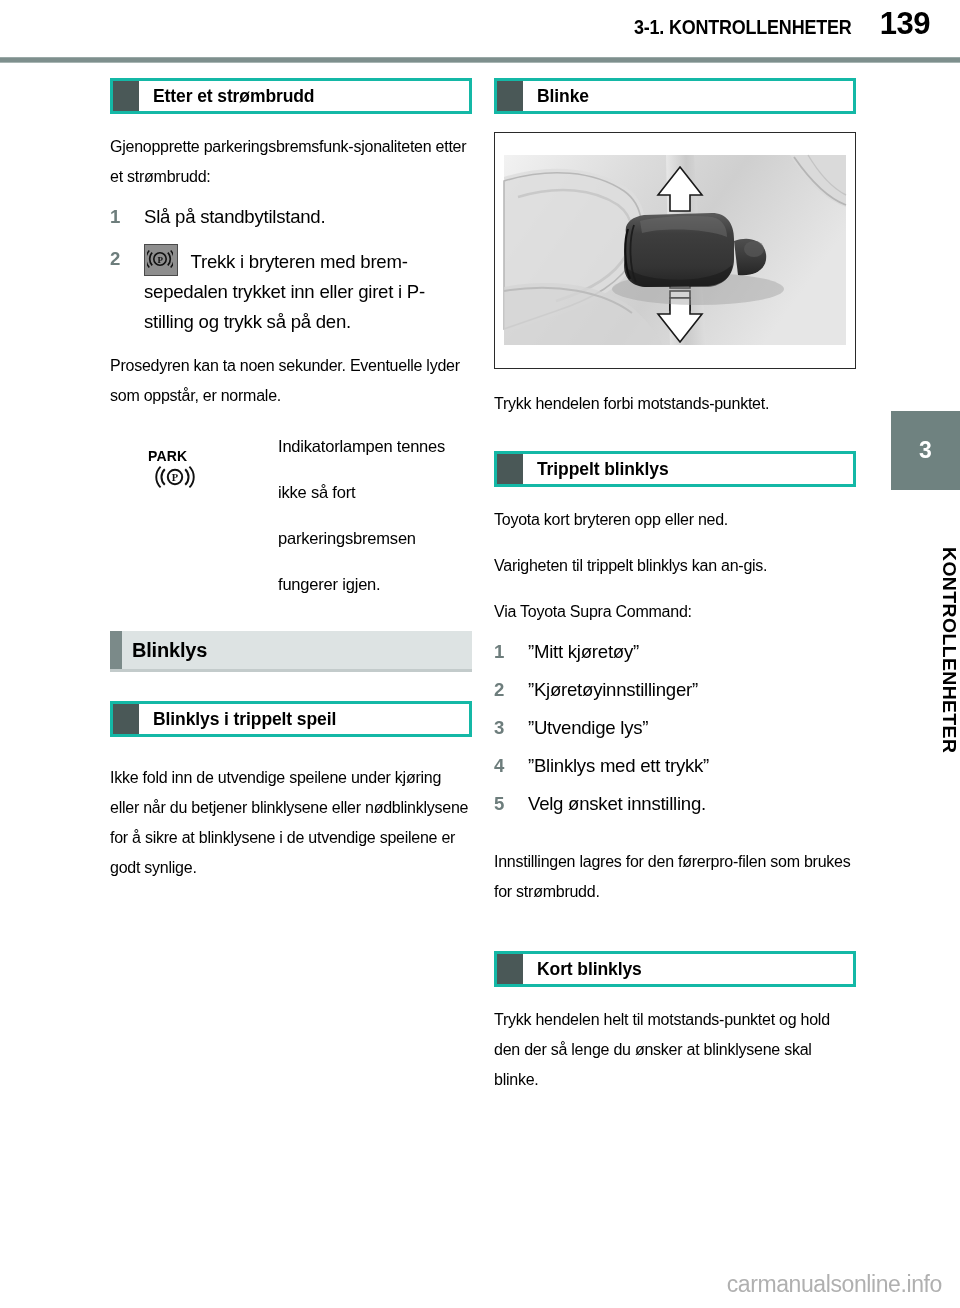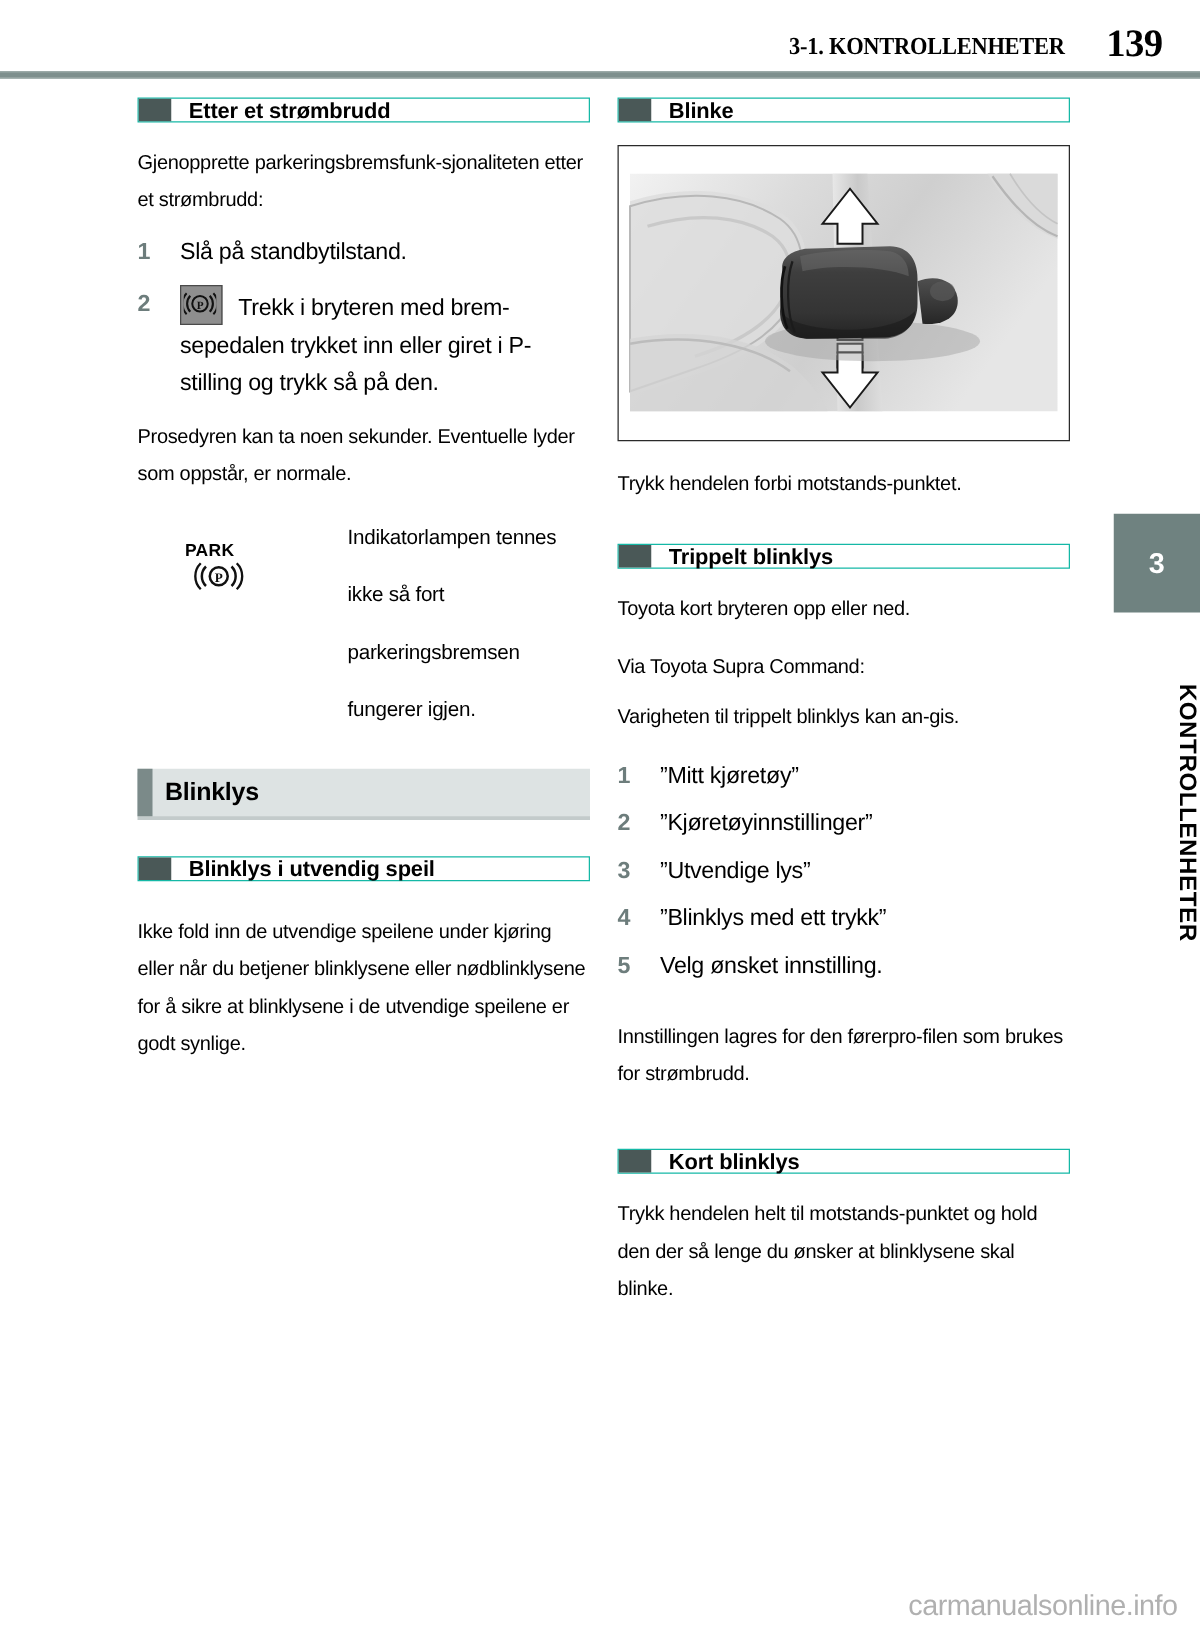--- a/index.html
+++ b/index.html
@@ -12,24 +12,23 @@
     height: 1308px;
     position: relative;
     font-family: "Liberation Sans", sans-serif;
     color: #000000;
     overflow: hidden;
   }
 
   
   #page-header {
     position: absolute;
-    left: 0; top: 11px;
+    left: 0; top: 0;
     width: 960px;
     height: 56px;
-    font-family: Liberation Serif, serif;
   }
   #chapter-title {
     position: absolute;
     right: 108px;
     top: 16px;
     font-size: 19.5px;
     font-weight: bold;
     letter-spacing: -0.2px;
     transform: scaleX(0.92);
     transform-origin: right center;
@@ -59,22 +58,22 @@
     position: absolute;
     top: 78px;
     width: 362px;
   }
   #left-column  { left: 110px; }
   #right-column { left: 494px; }
 
   
   .subhead {
     position: relative;
-    height: 20px;
-    border: 1px solid #14b8a6;
+    height: 36px;
+    border: 3px solid #14b8a6;
     background: #ffffff;
     box-sizing: border-box;
     display: flex;
     align-items: center;
     margin-bottom: 18px;
   }
   .subhead .tab {
     width: 26px;
     align-self: stretch;
     background: #4a5857;
@@ -311,21 +310,21 @@
 
   <div class="section-head">
     <span class="tab"></span>
     <span class="section-label">Blinklys</span>
   </div>
 
   <div style="height:10px"></div>
 
   <div class="subhead">
     <span class="tab"></span>
-    <span class="subhead-label">Blinklys i utvendig speil</span>
+    <span class="subhead-label">Blinklys i trippelt speil</span>
   </div>
 
   <div style="height:8px"></div>
 
   <p class="body">Ikke fold inn de utvendige speilene under kjøring eller når du betjener blinklysene eller nødblinklysene for å sikre at blinklysene i de utvendige speilene er godt synlige.</p>
 </div>
 
 <div id="right-column" class="column">
 
   <div class="subhead">
@@ -411,22 +410,22 @@
   <p class="body">Trykk hendelen forbi motstands-punktet.</p>
 
   <div style="height:16px"></div>
 
   <div class="subhead">
     <span class="tab"></span>
     <span class="subhead-label">Trippelt blinklys</span>
   </div>
 
   <p class="body">Toyota kort bryteren opp eller ned.</p>
+  <p class="body">Varigheten til trippelt blinklys kan an-gis.</p>
   <p class="body tight">Via Toyota Supra Command:</p>
-  <p class="body">Varigheten til trippelt blinklys kan an-gis.</p>
 
   <ol class="steps compact">
     <li>
       <span class="num">1</span>
       <span>”Mitt kjøretøy”</span>
     </li>
     <li>
       <span class="num">2</span>
       <span>”Kjøretøyinnstillinger”</span>
     </li>

